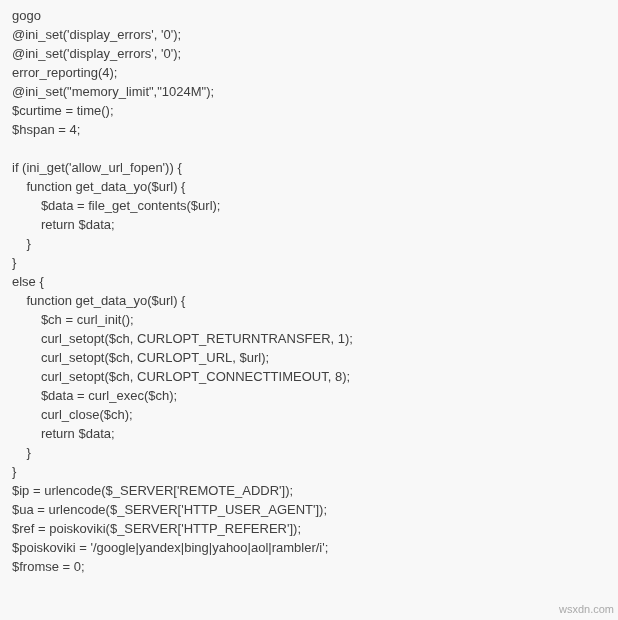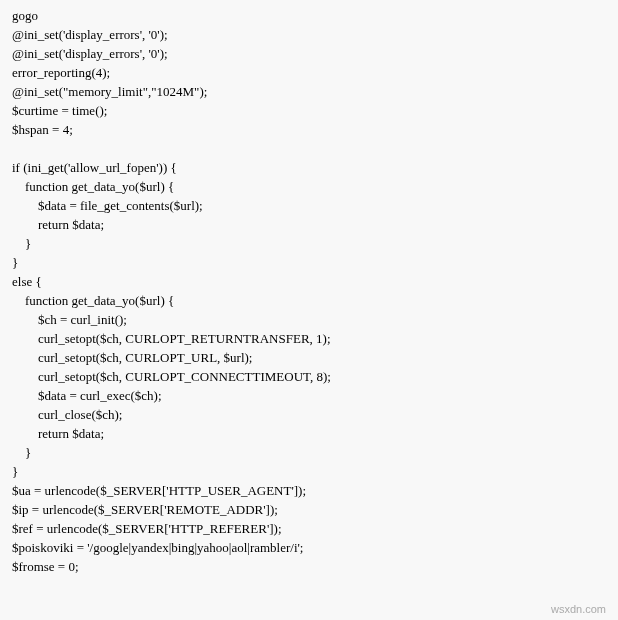--- a/index.html
+++ b/index.html
@@ -28,29 +28,29 @@
 
     .code-line {
       display: flex;
       align-items: baseline;
       min-height: 19px;
       padding: 0 12px;
       white-space: pre;
     }
 
     .code-line span {
-      font-family: Liberation Serif, serif;
+      font-family: Liberation Sans, sans-serif;
       font-size: 13px;
-      color: #000000;
+      color: #404040;
     }
 
     .watermark {
       position: fixed;
       bottom: 5px;
-      right: 12px;
+      right: 4px;
       font-size: 11px;
       color: #aaa;
       font-family: Arial, sans-serif;
     }
   </style>
 </head>
 <body>
 
 <div class="code-container">
   <div id="code-lines">
@@ -72,21 +72,21 @@
       <div class="code-line"><span>    function get_data_yo($url) {</span></div>
       <div class="code-line"><span>        $ch = curl_init();</span></div>
       <div class="code-line"><span>        curl_setopt($ch, CURLOPT_RETURNTRANSFER, 1);</span></div>
       <div class="code-line"><span>        curl_setopt($ch, CURLOPT_URL, $url);</span></div>
       <div class="code-line"><span>        curl_setopt($ch, CURLOPT_CONNECTTIMEOUT, 8);</span></div>
       <div class="code-line"><span>        $data = curl_exec($ch);</span></div>
       <div class="code-line"><span>        curl_close($ch);</span></div>
       <div class="code-line"><span>        return $data;</span></div>
       <div class="code-line"><span>    }</span></div>
       <div class="code-line"><span>}</span></div>
+      <div class="code-line"><span>$ip = urlencode($_SERVER['REMOTE_ADDR']);</span></div>
       <div class="code-line"><span>$ua = urlencode($_SERVER['HTTP_USER_AGENT']);</span></div>
-      <div class="code-line"><span>$ip = urlencode($_SERVER['REMOTE_ADDR']);</span></div>
-      <div class="code-line"><span>$ref = urlencode($_SERVER['HTTP_REFERER']);</span></div>
+      <div class="code-line"><span>$ref = poiskoviki($_SERVER['HTTP_REFERER']);</span></div>
       <div class="code-line"><span>$poiskoviki = '/google|yandex|bing|yahoo|aol|rambler/i';</span></div>
       <div class="code-line"><span>$fromse = 0;</span></div>
     </div>
 </div>
 
 <div class="watermark">wsxdn.com</div>
 
 </body></html>

